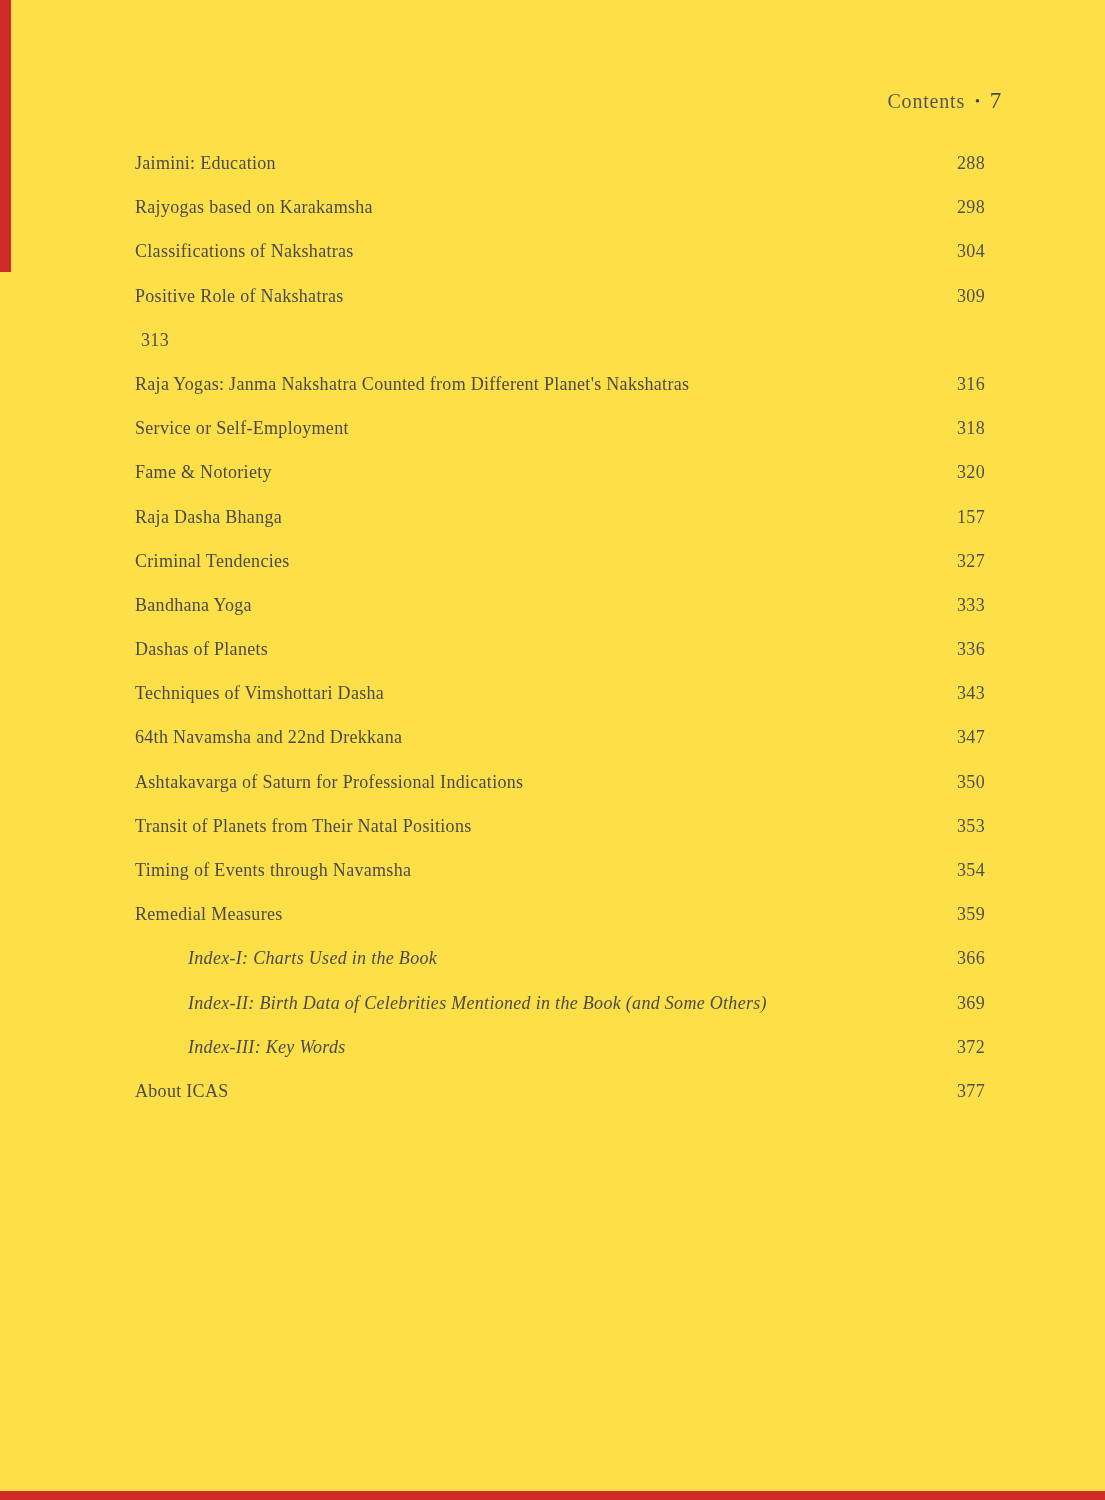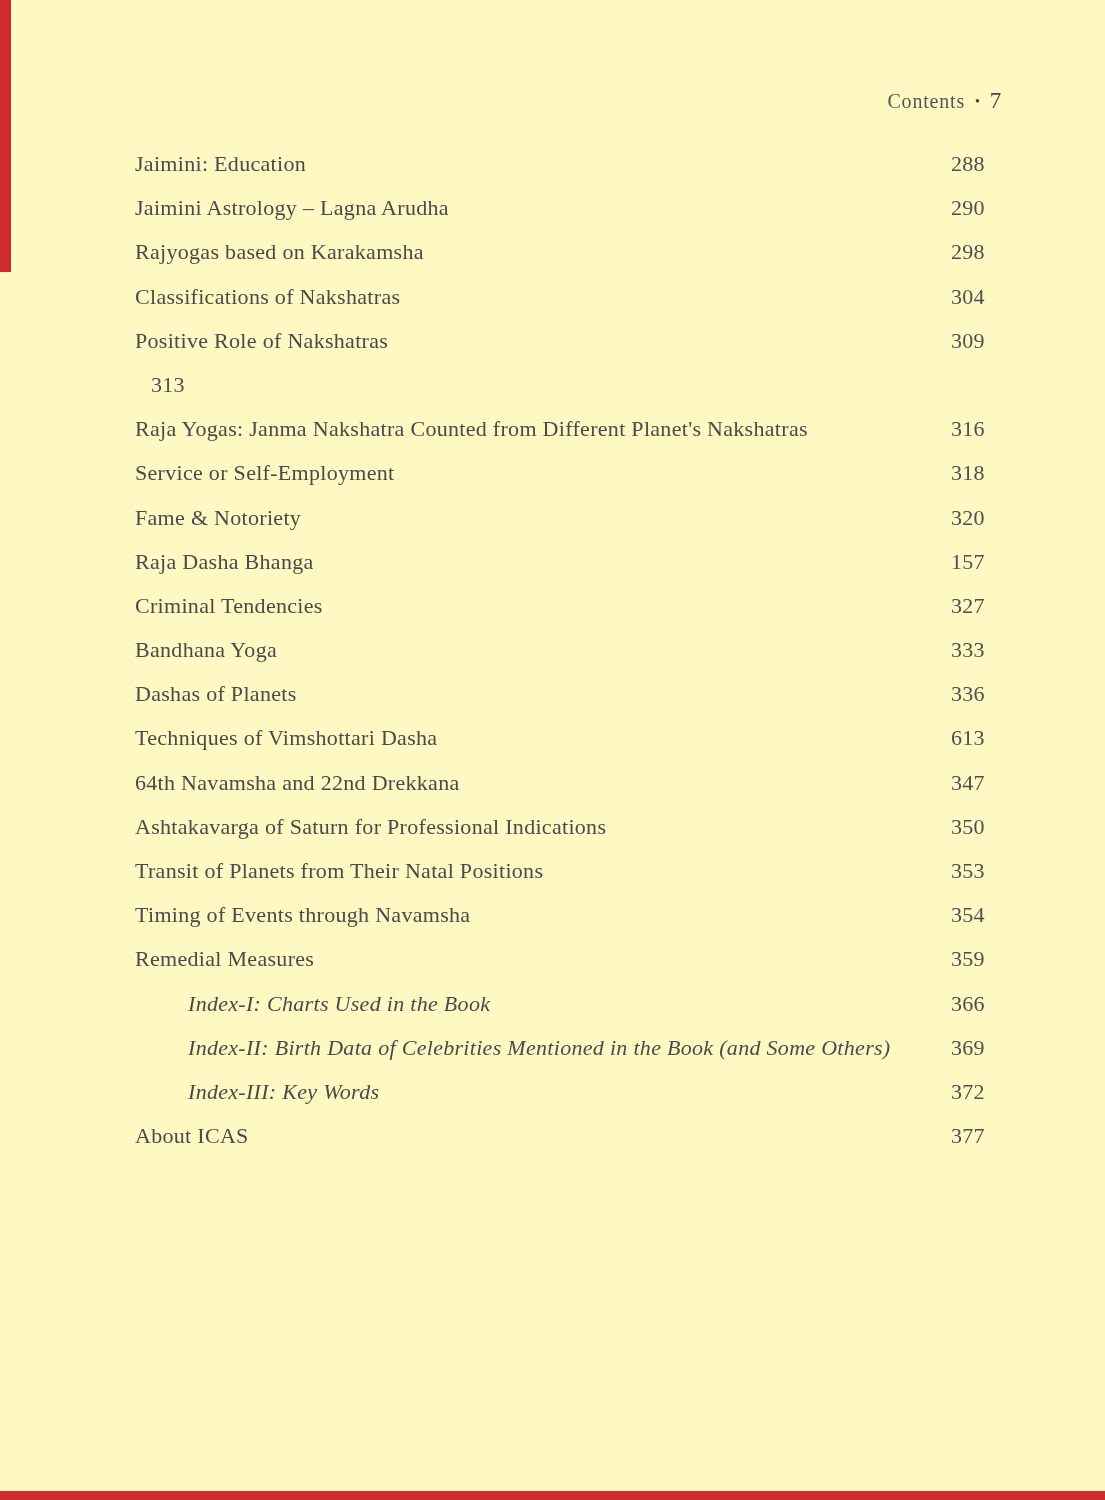--- a/index.html
+++ b/index.html
@@ -1,20 +1,20 @@
 <!DOCTYPE html>
 <html><head>
 <meta charset="utf-8">
 <style>
   html, body { margin: 0; padding: 0; background: #ffffff; }
   .page {
     position: relative;
     width: 1105px;
     height: 1500px;
-    background: #fef9c3;
+    background: #fde047;
     overflow: hidden;
     font-family: "Liberation Serif", serif;
   }
   .edge-left {
     position: absolute;
     left: 0; top: 0;
     width: 11px; height: 272px;
   }
   .edge-bottom {
     position: absolute;
@@ -44,31 +44,30 @@
     position: absolute;
     left: 135px;
     top: 151px;
     width: 856px;
   }
   .row {
     height: 44.2px;
     display: flex;
     justify-content: space-between;
     align-items: flex-start;
-    font-size: 22px;
+    font-size: 18px;
     line-height: 25px;
     color: #4a4a4a;
     letter-spacing: 0.3px;
     white-space: nowrap;
   }
   .row .label { flex: 1 1 auto; overflow: hidden; }
   .row .page-no {
     flex: 0 0 auto;
-    margin-left: 16px;
-    text-align: left;
+    text-align: center;
     min-width: 40px;
     color: #4f4f4f;
   }
   .row.sub .label {
     padding-left: 53px;
     font-style: italic;
   }
 </style>
 </head>
 <body>
@@ -78,24 +77,20 @@
   <div class="edge-bottom" style="background: rgb(207, 43, 40);"></div>
 
   <div class="running-header">
     <span>Contents</span><span class="dot">•</span><span class="pgnum">7</span>
   </div>
 
   <div class="toc" id="toc" style="color: rgb(74, 74, 74);">
       <div class="row">
         <span class="label">Jaimini: Education</span>
         <span class="page-no">288</span>
-      </div>
-      <div class="row">
-        <span class="label">Jaimini Astrology – Lagna Arudha</span>
-        <span class="page-no">290</span>
       </div>
       <div class="row">
         <span class="label">Rajyogas based on Karakamsha</span>
         <span class="page-no">298</span>
       </div>
       <div class="row">
         <span class="label">Classifications of Nakshatras</span>
         <span class="page-no">304</span>
       </div>
       <div class="row">
@@ -128,21 +123,21 @@
       <div class="row">
         <span class="label">Bandhana Yoga</span>
         <span class="page-no">333</span>
       </div>
       <div class="row">
         <span class="label">Dashas of Planets</span>
         <span class="page-no">336</span>
       </div>
       <div class="row">
         <span class="label">Techniques of Vimshottari Dasha</span>
-        <span class="page-no">613</span>
+        <span class="page-no">343</span>
       </div>
       <div class="row">
         <span class="label">64th Navamsha and 22nd Drekkana</span>
         <span class="page-no">347</span>
       </div>
       <div class="row">
         <span class="label">Ashtakavarga of Saturn for Professional Indications</span>
         <span class="page-no">350</span>
       </div>
       <div class="row">

